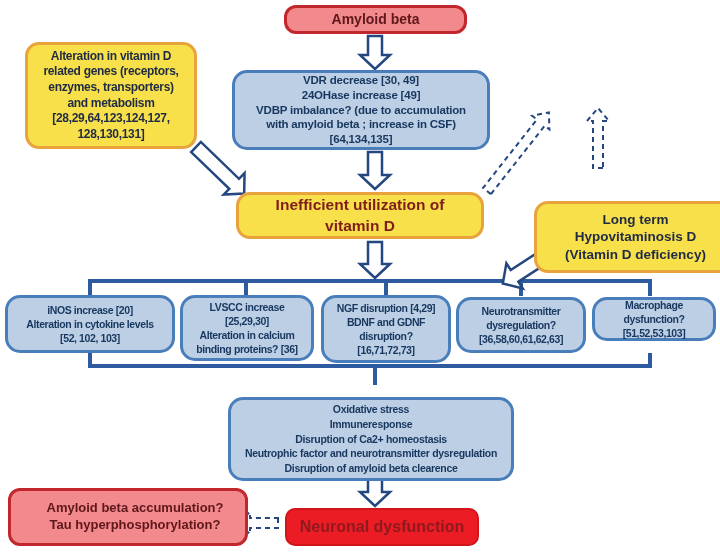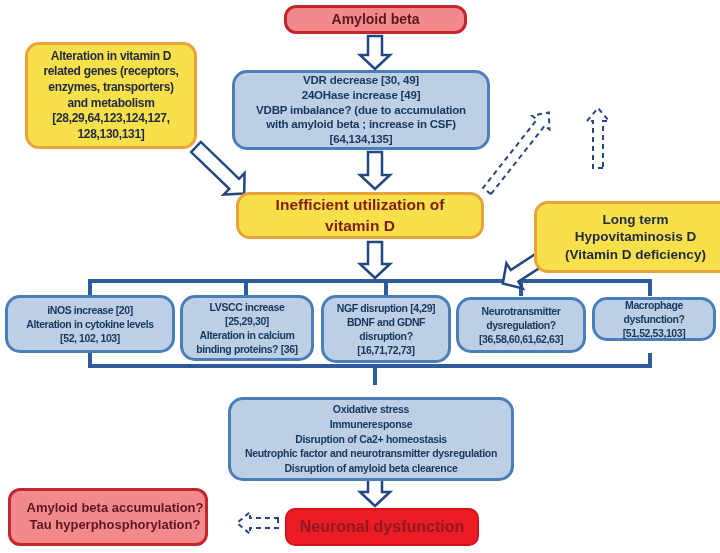--- a/index.html
+++ b/index.html
@@ -103,18 +103,18 @@
   <div class="box blue small" style="left:592px; top:297px; width:124px; height:44px;">Macrophage
 dysfunction?
 [51,52,53,103]</div>
 
   <div class="box blue" style="left:228px; top:385px; width:286px; height:84px; font-size:10.5px; letter-spacing:-0.3px; line-height:1.4;margin-top:12px;">Oxidative stress
 Immuneresponse
 Disruption of Ca2+ homeostasis
 Neutrophic factor and neurotransmitter dysregulation
 Disruption of amyloid beta clearence</div>
 
-  <div class="box pink" style="left:8px; top:488px; width:200px; height:58px; font-size:13px;padding-left:14px;">Amyloid beta accumulation?
+  <div class="box pink" style="left:8px; top:488px; width:240px; height:58px; font-size:13px;padding-left:14px;">Amyloid beta accumulation?
 Tau hyperphosphorylation?</div>
 
   <div class="box red" style="left:285px; top:508px; width:194px; height:38px; font-size:16px;">Neuronal dysfunction</div>
 
 </div>
 
 </body></html>

